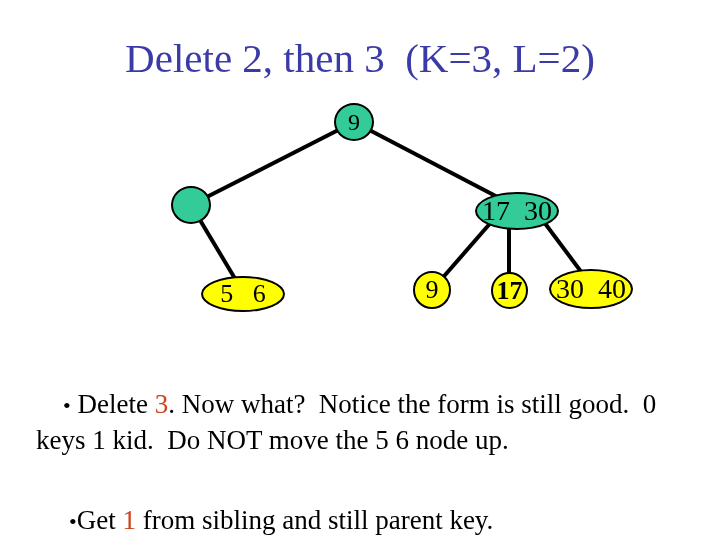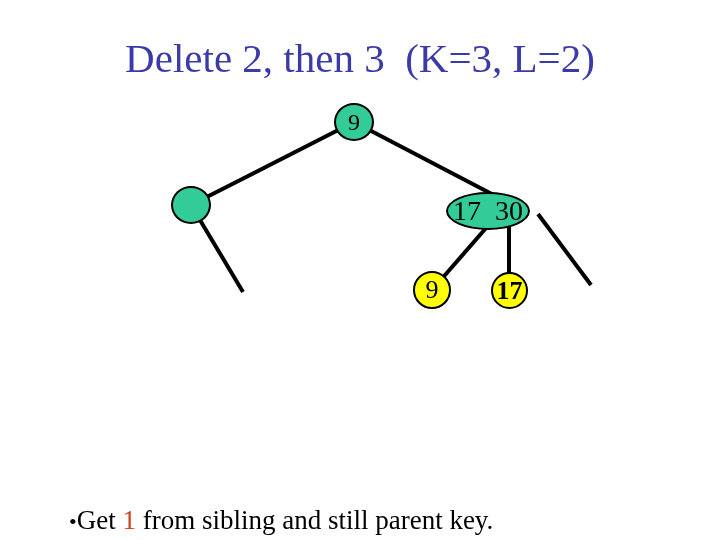--- a/index.html
+++ b/index.html
@@ -36,21 +36,21 @@
     justify-content: center;
     font-size: 26px;
     color: #000000;
     white-space: pre;
   }
   .node.internal { background: #33cc99; }
   .node.leaf { background: #ffff00; }
 
   .node-root          { left: 334px; top: 103px; width: 40px; height: 38px; font-size: 24px; }
   .node-internal-left { left: 171px; top: 186px; width: 40px; height: 38px; }
-  .node-internal-right{ left: 446px; top: 192px; width: 84px; height: 38px; font-size: 28px; text-align: right; }
+  .node-internal-right{ left: 475px; top: 192px; width: 84px; height: 38px; font-size: 28px; text-align: right; }
   .node-leaf-5-6      { left: 201px; top: 276px; width: 84px; height: 36px; }
   .node-leaf-9        { left: 413px; top: 271px; width: 38px; height: 38px; }
   .node-leaf-17       { left: 491px; top: 272px; width: 37px; height: 37px; font-weight: bold; }
   .node-leaf-30-40    { left: 549px; top: 269px; width: 84px; height: 40px; font-size: 28px; }
 
   .bullet-para {
     position: absolute;
     font-size: 27px;
     line-height: 35px;
     color: #000000;
@@ -83,28 +83,37 @@
   </div>
 
   <div class="node internal node-internal-left">
     <span></span>
   </div>
 
   <div class="node internal node-internal-right">
     <span>17  30</span>
   </div>
 
+  <div class="node leaf node-leaf-5-6">
+    <span>5   6</span>
+  </div>
 
   <div class="node leaf node-leaf-9">
     <span>9</span>
   </div>
 
   <div class="node leaf node-leaf-17">
     <span>17</span>
   </div>
 
+  <div class="node leaf node-leaf-30-40">
+    <span>30  40</span>
+  </div>
 
+  <div class="bullet-para bullet-1">
+    <span class="marker">•</span><span> Delete </span><span class="hl">3</span><span>. Now what?  Notice the form is still good.  0</span><br><span>keys 1 kid.  Do NOT move the 5 6 node up.</span>
+  </div>
 
   <div class="bullet-para bullet-2">
     <span class="marker">•</span><span>Get </span><span class="hl">1</span><span> from sibling and still parent key.</span>
   </div>
 
 </div>
 
 </body></html>

